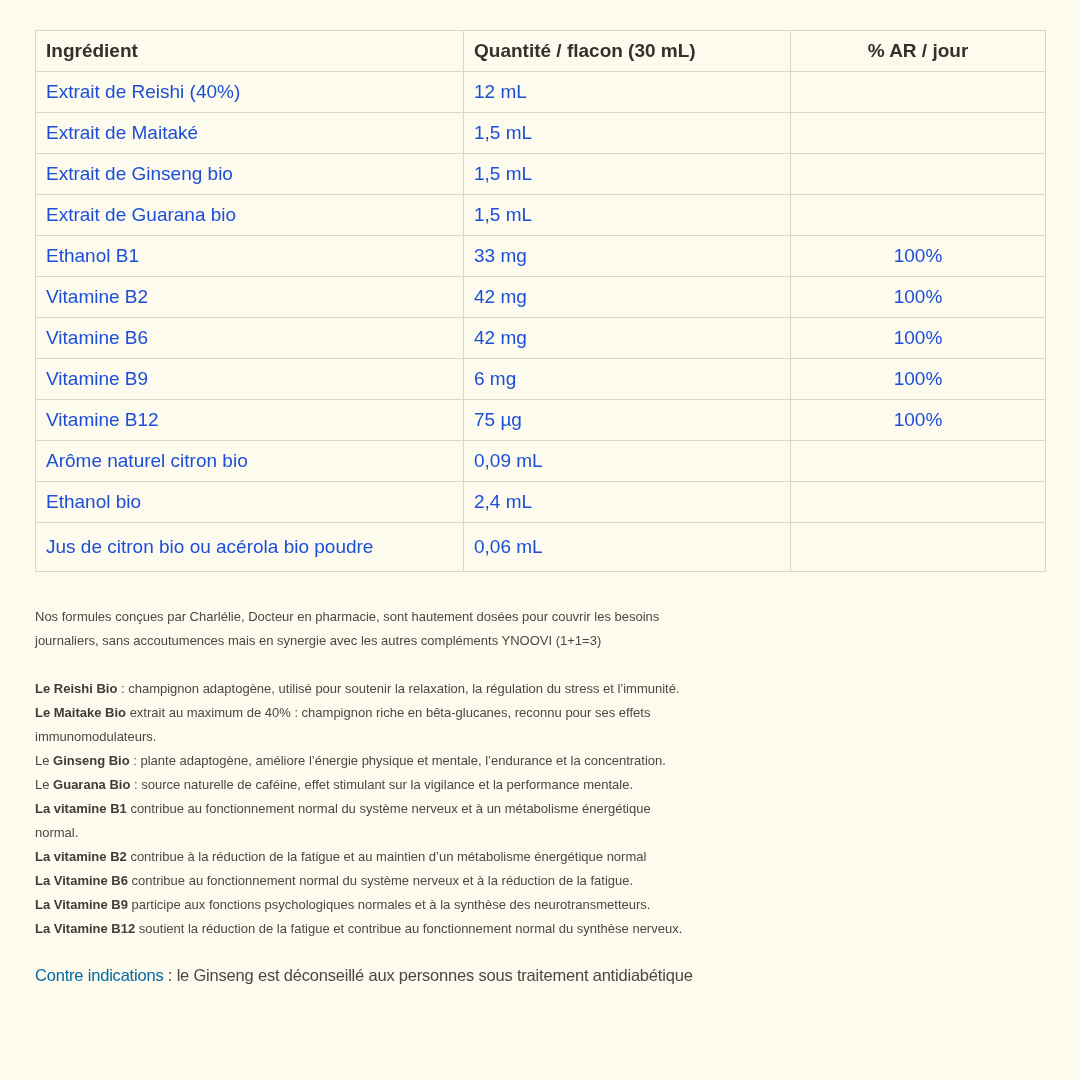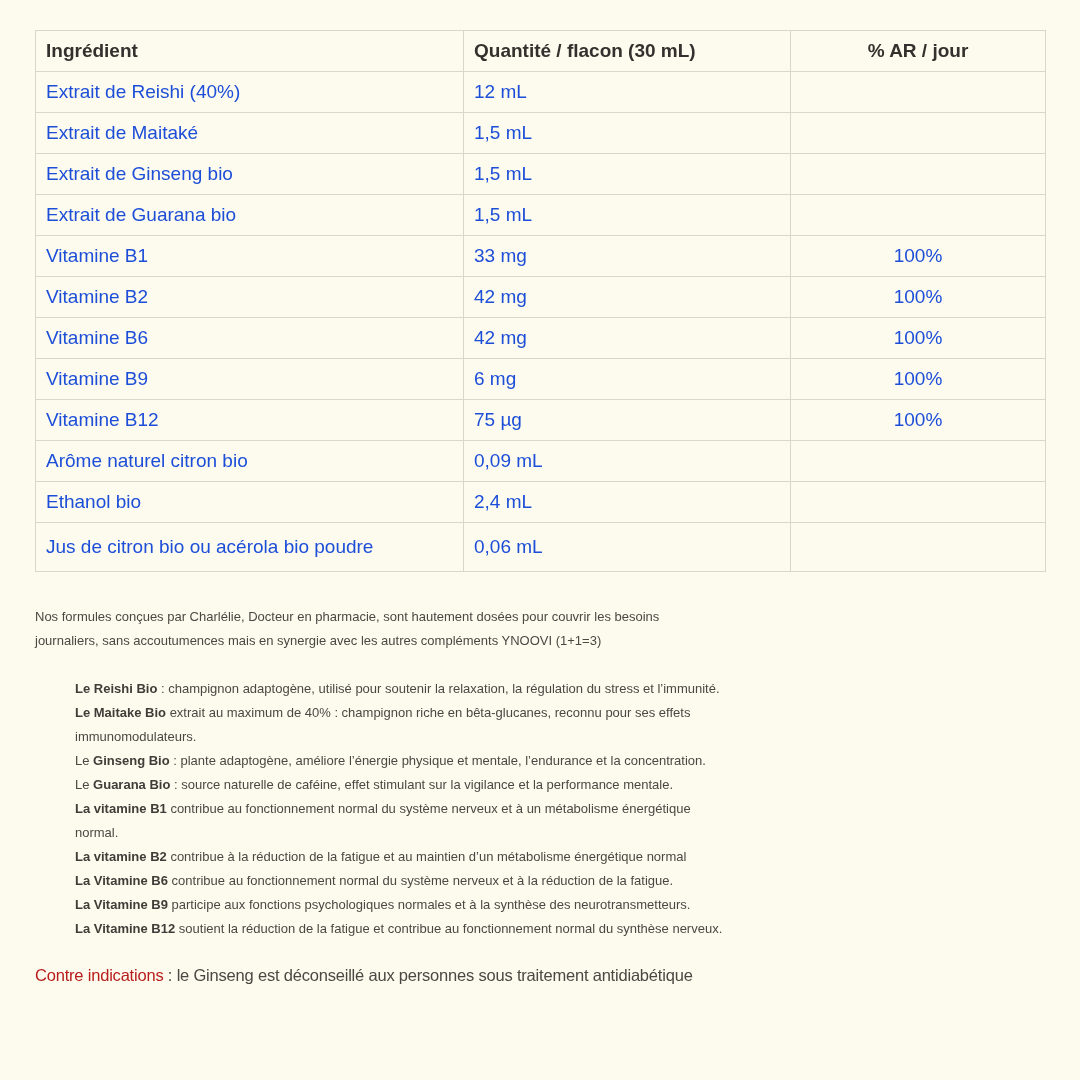--- a/index.html
+++ b/index.html
@@ -42,29 +42,29 @@
   
   .body-text {
     font-size: 13px;
     line-height: 24px;
     color: #4a4843;
   }
   .intro {
     margin-top: 33px;
     white-space: pre-line;
   }
-  .details { margin-top: 24px; margin-left: 40px; }
+  .details { margin-top: 24px; }
   .detail-line { white-space: pre-line; }
   .detail-line .lead { font-weight: bold; color: #3e3d38; }
   .contra {
     margin-top: 22px;
     font-size: 16.5px;
     letter-spacing: -0.2px;
   }
-  .contra .label { color: #b91c1c; }
+  .contra .label { color: #0369a1; }
 </style>
 </head>
 <body>
 
 <div class="page">
 
   <table class="ingredients">
     <colgroup>
       <col style="width:428px">
       <col style="width:327px">
@@ -96,21 +96,21 @@
       <td class="ar"></td>
     </tr>
 
     <tr>
       <td>Extrait de Guarana bio</td>
       <td>1,5 mL</td>
       <td class="ar"></td>
     </tr>
 
     <tr>
-      <td>Vitamine B1</td>
+      <td>Ethanol B1</td>
       <td>33 mg</td>
       <td class="ar">100%</td>
     </tr>
 
     <tr>
       <td>Vitamine B2</td>
       <td>42 mg</td>
       <td class="ar">100%</td>
     </tr>
 

